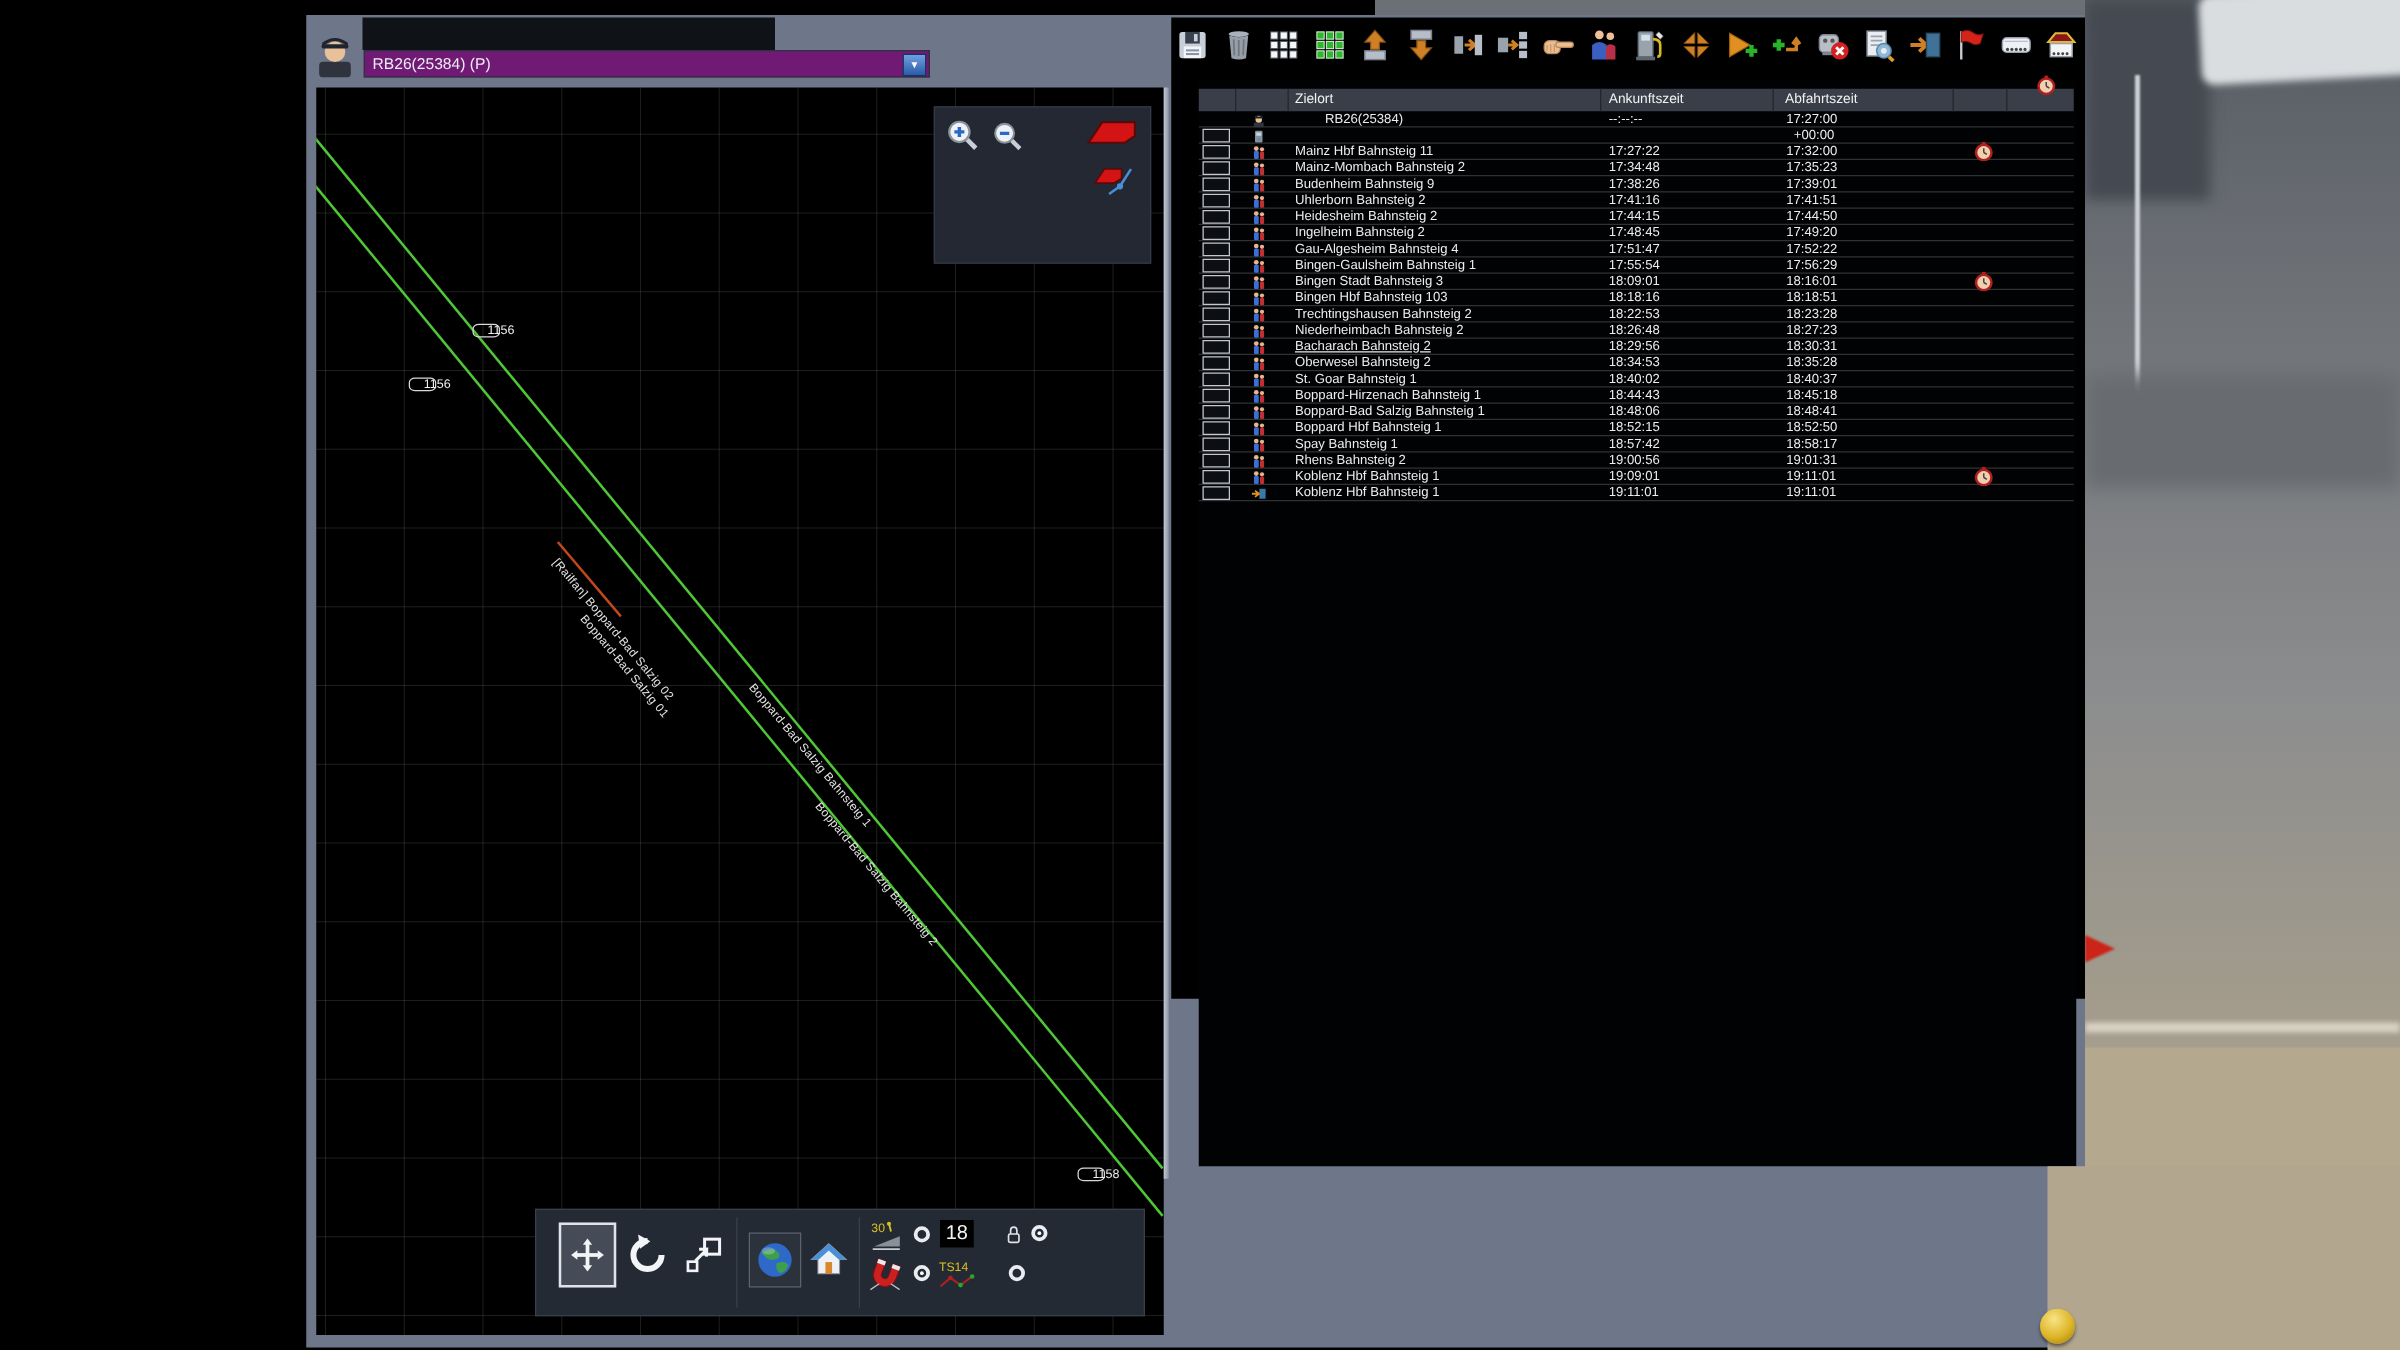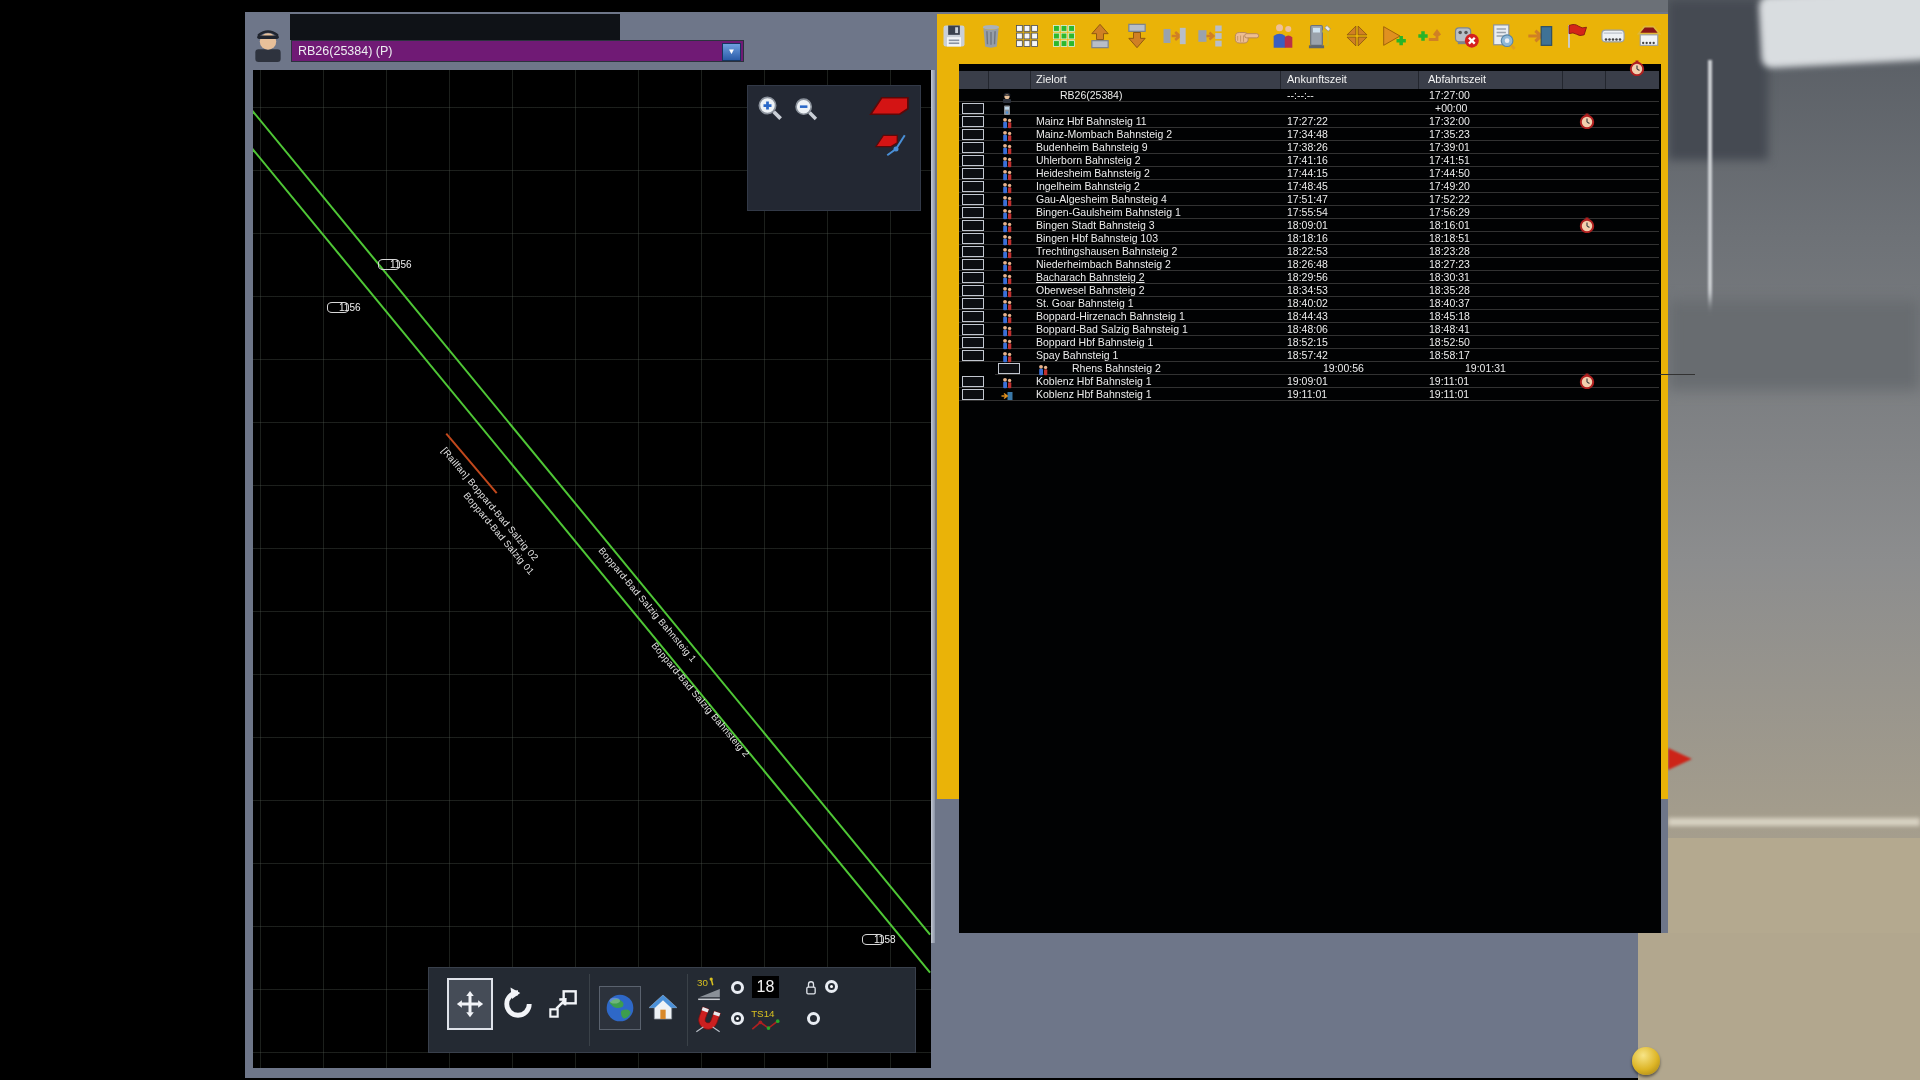--- a/index.html
+++ b/index.html
@@ -39,21 +39,21 @@
   .navbar{position:absolute;left:175px;top:897px;width:488px;height:86px;background:#242a33;
     border:1px solid #39404c;box-sizing:border-box;}
   .navsep{position:absolute;top:6px;width:1px;height:72px;background:#3a4148;}
   .navbtn{position:absolute;display:flex;align-items:center;justify-content:center;}
   .panbtn{border:2px solid #dfe3ea;background:#454c57;}
   .globebtn{border:1px solid #5a626e;background:#2c323c;}
   .radio{position:absolute;width:13px;height:13px;border:3px solid #e9edf3;border-radius:50%;box-sizing:border-box;}
   .radio.sel::after{content:"";position:absolute;left:2px;top:2px;width:3px;height:3px;border-radius:50%;background:#fff;}
   .valbox{position:absolute;background:#000;color:#f2f2f2;font-size:16px;text-align:center;}
   
-  .rpanel{left:937px;top:14px;width:731px;height:785px;background:#eab308;}
+  .rpanel{left:937px;top:14px;width:731px;height:785px;background:#000000;}
   .toolbar{position:absolute;left:3px;top:8px;width:725px;height:34px;}
   .tbi{position:absolute;top:0;width:30px;height:30px;}
   .tbi svg{width:28px;height:28px;}
   .splitline{left:931px;top:70px;width:4px;height:873px;background:linear-gradient(90deg,#c3c8d3,#8b94a6);}
   
   .ttable{position:absolute;left:22px;top:50px;width:702px;height:869px;background:#010203;}
   .thead{position:absolute;left:0;top:7px;width:700px;height:18px;background:#3a3e49;}
   .thead span{position:absolute;top:2px;color:#f2f2f2;font-size:11px;}
   .hsep{position:absolute;top:0;width:1px;height:18px;background:#23262e;}
   .trow{position:absolute;left:0;width:700px;height:13px;border-bottom:1px solid #323232;box-sizing:border-box;}
@@ -648,21 +648,21 @@
               <div class="ric"><svg viewBox="0 0 12 12">
                   <circle cx="4" cy="2.8" r="1.9" fill="#e8b48c"></circle>
                   <rect x="2.2" y="4.8" width="3.8" height="6.4" rx="1" fill="#3a6fd8"></rect>
                   <circle cx="8.6" cy="3.4" r="1.7" fill="#e8b48c"></circle>
                   <rect x="7" y="5.2" width="3.3" height="6" rx="1" fill="#c03030"></rect>
                 </svg></div>
               <span style="left: 77px;">Spay Bahnsteig 1</span>
               <span style="left: 328px;">18:57:42</span>
               <span style="left: 470px;">18:58:17</span>
             </div>
-            <div class="trow" style="top: 298px; margin-left: 36px;">
+            <div class="trow" style="top: 298px;">
               <div class="cb"></div>
               <div class="ric"><svg viewBox="0 0 12 12">
                   <circle cx="4" cy="2.8" r="1.9" fill="#e8b48c"></circle>
                   <rect x="2.2" y="4.8" width="3.8" height="6.4" rx="1" fill="#3a6fd8"></rect>
                   <circle cx="8.6" cy="3.4" r="1.7" fill="#e8b48c"></circle>
                   <rect x="7" y="5.2" width="3.3" height="6" rx="1" fill="#c03030"></rect>
                 </svg></div>
               <span style="left: 77px;">Rhens Bahnsteig 2</span>
               <span style="left: 328px;">19:00:56</span>
               <span style="left: 470px;">19:01:31</span>

